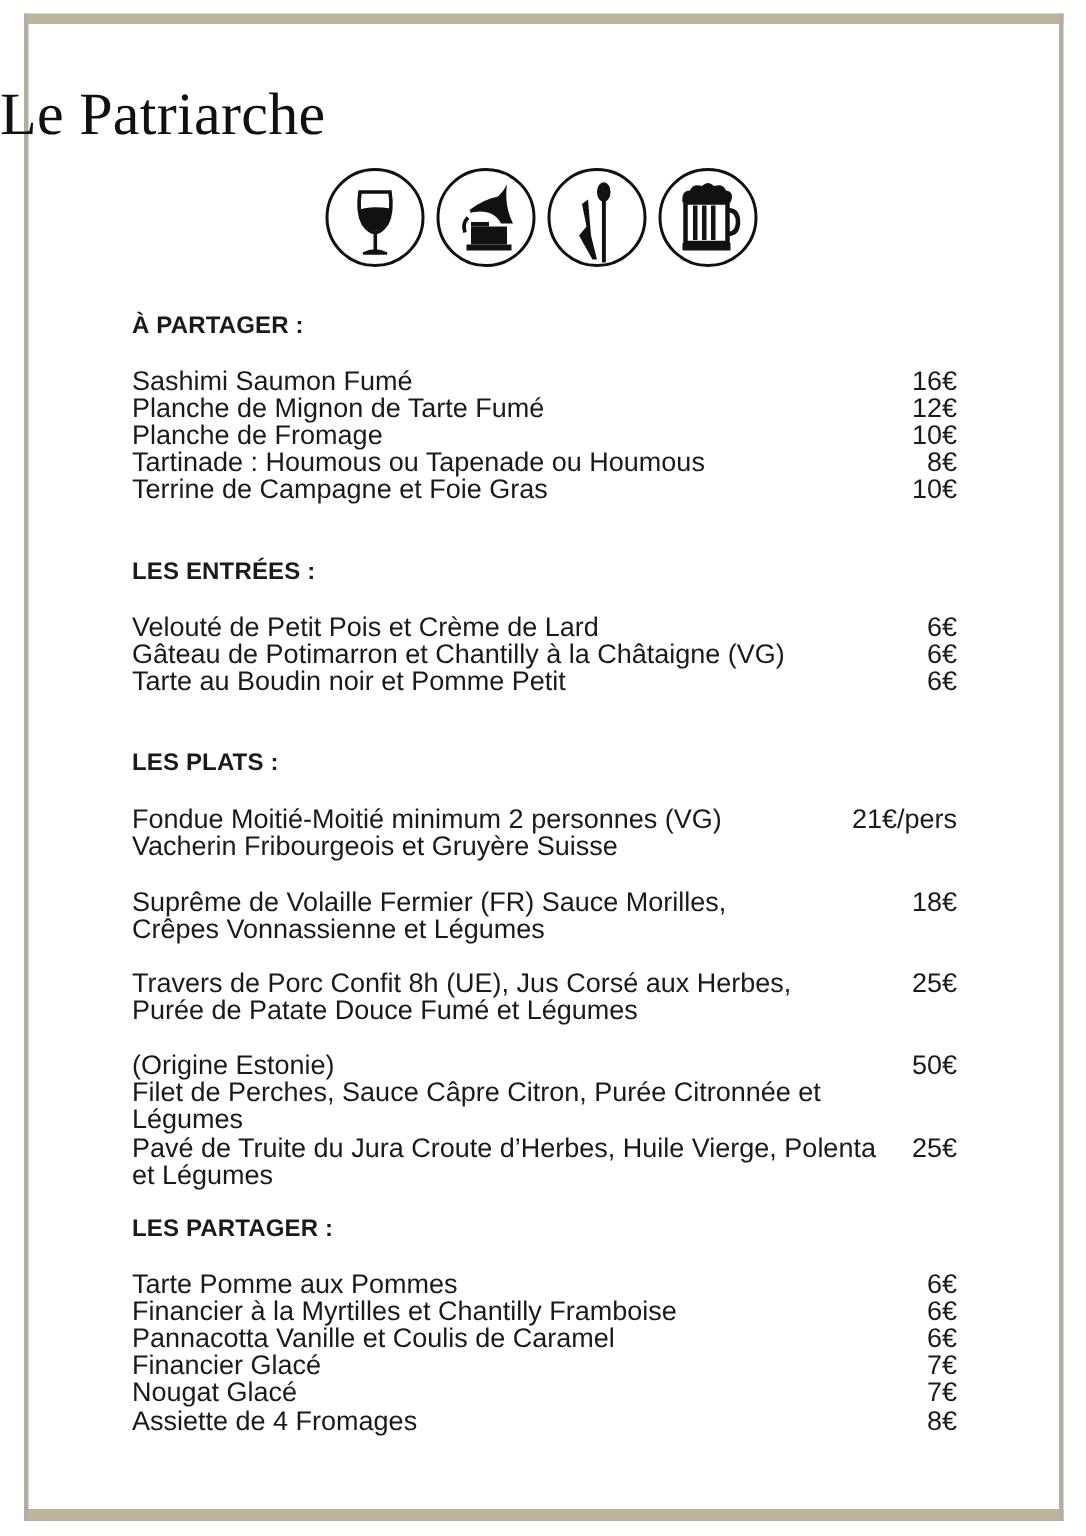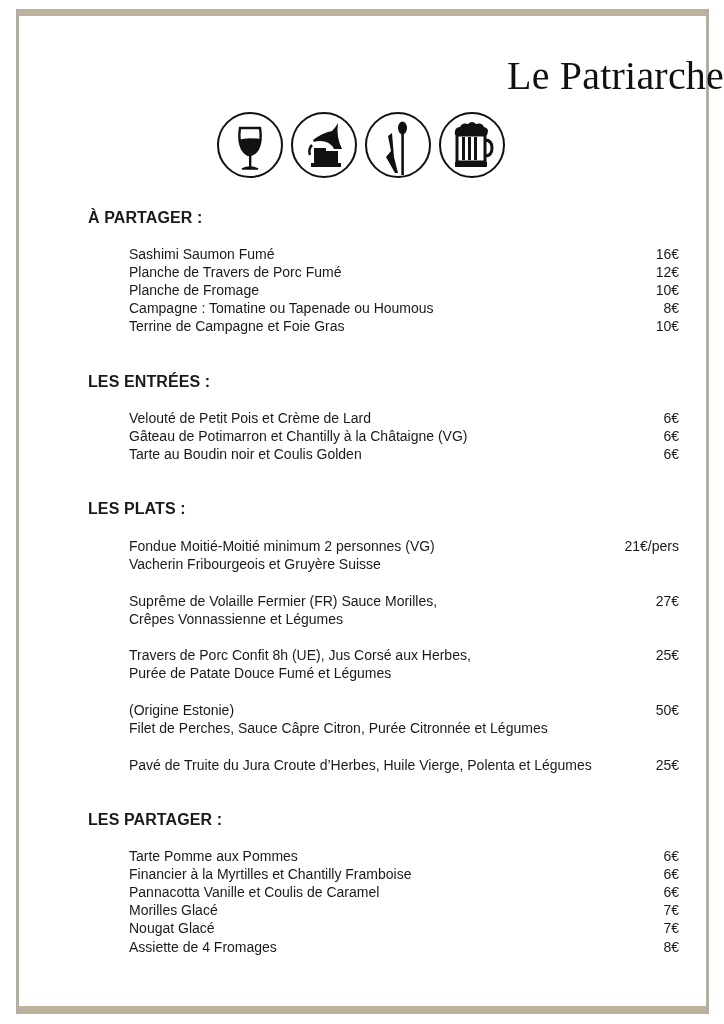--- a/index.html
+++ b/index.html
@@ -1,26 +1,26 @@
 <!DOCTYPE html>
 <html><head>
 <meta charset="utf-8">
 <style>
   html, body { margin:0; padding:0; background:#ffffff; }
   body { width:724px; height:1024px; position:relative; overflow:hidden; font-family:"Liberation Sans", sans-serif; color:#1a1a1a; }
   .frame-top { position:absolute; left:16px; top:9px; width:693px; height:7px; background:#bdb29c; }
   .frame-bottom { position:absolute; left:16px; top:1006px; width:693px; height:8px; background:#bdb29c; }
   .frame-left { position:absolute; left:16px; top:9px; width:3px; height:1005px; background:#b3aea4; }
   .frame-right { position:absolute; left:706px; top:9px; width:3px; height:1005px; background:#b3aea4; }
-  .title { position:absolute; left:0; width:724px; top:52px; text-align:right; font-family:"Liberation Serif", serif; font-size:40px; letter-spacing:0.2px; color:#111; }
+  .title { position:absolute; left:0; width:724px; top:52px; text-align:left; font-family:"Liberation Serif", serif; font-size:40px; letter-spacing:0.2px; color:#111; }
   .icons { position:absolute; top:111px; left:216px; width:292px; height:70px; }
   .icon { position:absolute; top:0; width:68px; height:68px; }
   .icon svg { width:68px; height:68px; display:block; }
   .section-title { position:absolute; left:88px; font-size:16px; font-weight:bold; letter-spacing:0.1px; }
-  .item { position:absolute; left:88px; width:550px; font-size:14px; line-height:18.2px;margin-left:41px; }
+  .item { position:absolute; left:88px; width:550px; font-size:18px; line-height:18.2px; }
   .item .name { display:block; width:480px; }
   .item .price { position:absolute; right:0; top:0; text-align:center; }
 </style>
 </head>
 <body>
 
 <div class="frame-top"></div>
 <div class="frame-bottom"></div>
 <div class="frame-left"></div>
 <div class="frame-right"></div>
@@ -68,60 +68,60 @@
     </svg>
   </div>
 </div>
 
 <div class="section-title" style="top:209px">À PARTAGER :</div>
 <div class="item" style="top:245px">
     <span class="name">Sashimi Saumon Fumé</span>
     <span class="price">16€</span>
   </div>
 <div class="item" style="top:263px">
-    <span class="name">Planche de Travers de Porc Fumé</span>
+    <span class="name">Planche de Mignon de Tarte Fumé</span>
     <span class="price">12€</span>
   </div>
 <div class="item" style="top:281px">
     <span class="name">Planche de Fromage</span>
     <span class="price">10€</span>
   </div>
 <div class="item" style="top:299px">
-    <span class="name">Campagne : Tomatine ou Tapenade ou Houmous</span>
+    <span class="name">Tartinade : Houmous ou Tapenade ou Houmous</span>
     <span class="price">8€</span>
   </div>
 <div class="item" style="top:317px">
     <span class="name">Terrine de Campagne et Foie Gras</span>
     <span class="price">10€</span>
   </div>
 
 <div class="section-title" style="top:373px">LES ENTRÉES :</div>
 <div class="item" style="top:409px">
     <span class="name">Velouté de Petit Pois et Crème de Lard</span>
     <span class="price">6€</span>
   </div>
 <div class="item" style="top:427px">
     <span class="name">Gâteau de Potimarron et Chantilly à la Châtaigne (VG)</span>
     <span class="price">6€</span>
   </div>
 <div class="item" style="top:445px">
-    <span class="name">Tarte au Boudin noir et Coulis Golden</span>
+    <span class="name">Tarte au Boudin noir et Pomme Petit</span>
     <span class="price">6€</span>
   </div>
 
 <div class="section-title" style="top:500px">LES PLATS :</div>
 <div class="item" style="top:537px">
     <span class="name">Fondue Moitié-Moitié minimum 2 personnes (VG)</span>
     <span class="name">Vacherin Fribourgeois et Gruyère Suisse</span>
     <span class="price">21€/pers</span>
   </div>
 <div class="item" style="top:592px">
     <span class="name">Suprême de Volaille Fermier (FR) Sauce Morilles,</span>
     <span class="name">Crêpes Vonnassienne et Légumes</span>
-    <span class="price">27€</span>
+    <span class="price">18€</span>
   </div>
 <div class="item" style="top:646px">
     <span class="name">Travers de Porc Confit 8h (UE), Jus Corsé aux Herbes,</span>
     <span class="name">Purée de Patate Douce Fumé et Légumes</span>
     <span class="price">25€</span>
   </div>
 <div class="item" style="top:701px">
     <span class="name">(Origine Estonie)</span>
     <span class="name">Filet de Perches, Sauce Câpre Citron, Purée Citronnée et Légumes</span>
     <span class="price">50€</span>
@@ -138,21 +138,21 @@
   </div>
 <div class="item" style="top:865px">
     <span class="name">Financier à la Myrtilles et Chantilly Framboise</span>
     <span class="price">6€</span>
   </div>
 <div class="item" style="top:883px">
     <span class="name">Pannacotta Vanille et Coulis de Caramel</span>
     <span class="price">6€</span>
   </div>
 <div class="item" style="top:901px">
-    <span class="name">Morilles Glacé</span>
+    <span class="name">Financier Glacé</span>
     <span class="price">7€</span>
   </div>
 <div class="item" style="top:919px">
     <span class="name">Nougat Glacé</span>
     <span class="price">7€</span>
   </div>
 <div class="item" style="top:938px">
     <span class="name">Assiette de 4 Fromages</span>
     <span class="price">8€</span>
   </div>

